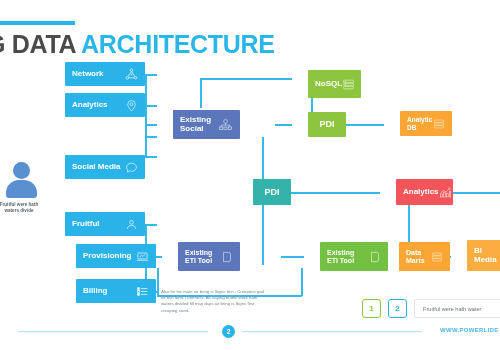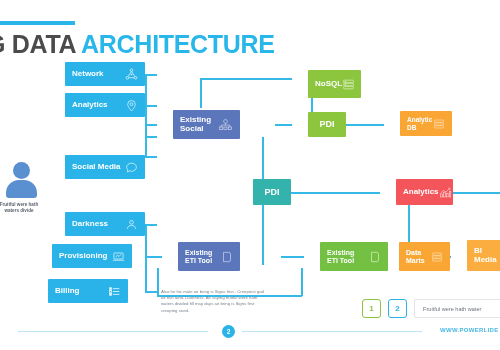--- a/index.html
+++ b/index.html
@@ -189,41 +189,41 @@
   <div class="node c-blue srcbox" style="left:65px;top:155px;">
     <span class="lbl">Social Media</span>
     <span class="ico">
       <svg width="13" height="13" viewBox="0 0 24 24" fill="none" stroke="#fff" stroke-width="1.3">
         <path d="M21 11.5c0 4.1-4 7.4-9 7.4-1.2 0-2.3-.2-3.3-.5L4 20l1.4-3.3C3.9 15.3 3 13.5 3 11.5 3 7.4 7 4 12 4s9 3.4 9 7.5z"></path>
       </svg>
     </span>
   </div>
 
   <div class="node c-blue srcbox" style="left:65px;top:212px;">
-    <span class="lbl">Darkness</span>
+    <span class="lbl">Fruitful</span>
     <span class="ico">
       <svg width="13" height="13" viewBox="0 0 24 24" fill="none" stroke="#fff" stroke-width="1.3">
         <circle cx="12" cy="8" r="3.4"></circle>
         <path d="M4.5 20c0-4 3.4-6.4 7.5-6.4s7.5 2.4 7.5 6.4"></path>
       </svg>
     </span>
   </div>
 
-  <div class="node c-blue srcbox" style="left:52px;top:244px;">
+  <div class="node c-blue srcbox" style="left:76px;top:244px;">
     <span class="lbl">Provisioning</span>
     <span class="ico">
       <svg width="13" height="13" viewBox="0 0 24 24" fill="none" stroke="#fff" stroke-width="1.3">
         <rect x="3.5" y="5.5" width="17" height="11" rx="1"></rect>
         <line x1="1.5" y1="19" x2="22.5" y2="19"></line>
         <polyline points="7,13 10,9.5 13,12 17,7.5"></polyline>
       </svg>
     </span>
   </div>
 
-  <div class="node c-blue srcbox" style="left:48px;top:279px;">
+  <div class="node c-blue srcbox" style="left:76px;top:279px;">
     <span class="lbl">Billing</span>
     <span class="ico">
       <svg width="13" height="13" viewBox="0 0 24 24" fill="none" stroke="#fff" stroke-width="1.5">
         <rect x="3" y="5" width="3.4" height="3.4"></rect>
           <line x1="9" y1="6.7" x2="21" y2="6.7"></line>
         <rect x="3" y="10.3" width="3.4" height="3.4"></rect>
           <line x1="9" y1="12" x2="21" y2="12"></line>
         <rect x="3" y="15.6" width="3.4" height="3.4"></rect>
           <line x1="9" y1="17.3" x2="21" y2="17.3"></line>
       </svg>

